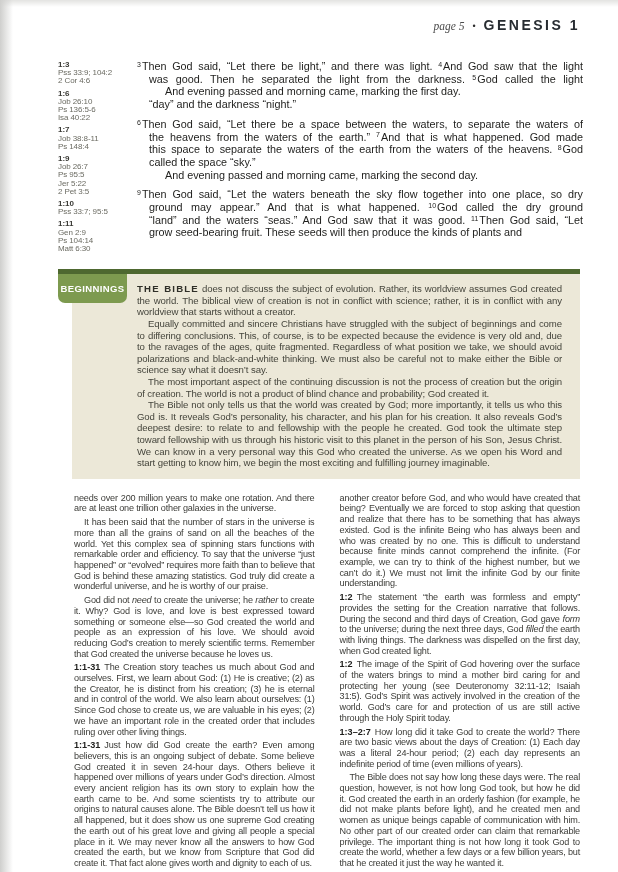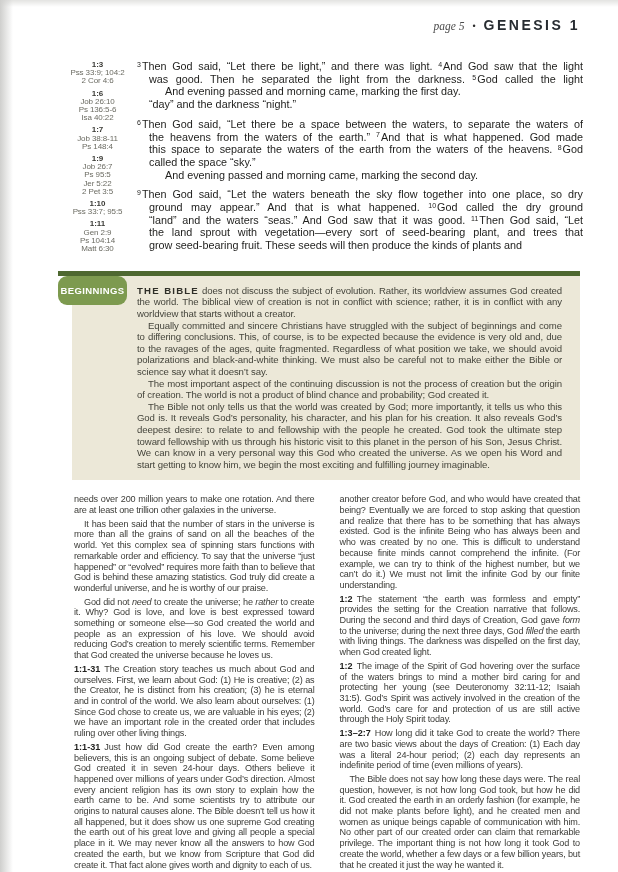--- a/index.html
+++ b/index.html
@@ -15,21 +15,21 @@
     background:linear-gradient(to bottom,#e3e3e1,rgba(255,255,255,0));}
 
   
   header{padding:16px 38px 0 0;text-align:right;height:15px;}
   .pagenum{font-family:"Liberation Serif",serif;font-style:italic;font-size:11.5px;color:#4c4c4c;}
   .hdot{font-size:9px;color:#2d2d2d;margin:0 8px;vertical-align:1px;}
   .book{font-weight:bold;font-size:14px;letter-spacing:2.5px;color:#272c31;}
 
   
   .top-grid{margin:29px 35px 0 58px;display:flex;}
-  .xrefs{width:79px;flex:none;padding-top:1px;text-align:center;}
+  .xrefs{width:79px;flex:none;padding-top:1px;}
   .mref{margin-bottom:4px;}
   .mv{font-weight:bold;font-size:8px;line-height:8.2px;color:#3a3a35;}
   .mr-line{font-size:8px;line-height:8.2px;color:#6b6b62;letter-spacing:-0.1px;}
 
   .scripture{flex:1;font-family:Liberation Sans, sans-serif;font-size:10.8px;
     line-height:12.7px;color:#1e1e1c;}
   .spara{margin:0 0 7px 0;}
   .sline{}
   .sline.cont{margin-left:12px;}
   .sline.j{text-align:justify;text-align-last:justify;}
@@ -113,37 +113,36 @@
           <div class="sline j"><sup class="vnum">6</sup>Then God said, “Let there be a space between the waters, to separate the waters of</div>
           <div class="sline cont j">the heavens from the waters of the earth.” <sup class="vnum">7</sup>And that is what happened. God made</div>
           <div class="sline cont j">this space to separate the waters of the earth from the waters of the heavens. <sup class="vnum">8</sup>God</div>
           <div class="sline cont">called the space “sky.”</div>
           <div class="sline cont refrain">And evening passed and morning came, marking the second day.</div>
         </div>
         <div class="spara">
           <div class="sline j"><sup class="vnum">9</sup>Then God said, “Let the waters beneath the sky flow together into one place, so dry</div>
           <div class="sline cont j">ground may appear.” And that is what happened. <sup class="vnum">10</sup>God called the dry ground</div>
           <div class="sline cont j">“land” and the waters “seas.” And God saw that it was good. <sup class="vnum">11</sup>Then God said, “Let</div>
-          <div class="sline cont j">the land sprout with vegetation—every sort of seed-bearing plant, and trees that</div>
           <div class="sline cont">grow seed-bearing fruit. These seeds will then produce the kinds of plants and</div>
         </div>
       </div>
   </div>
 
   <section class="feature">
     <div class="feature-bar" id="feature-bar" style="background: rgb(78, 104, 48);"></div>
     <div class="fbox" id="feature-fbox" style="background: rgb(236, 232, 216);">
       <div id="feature-body">
           <p class="fbp"><b class="fblead">THE BIBLE</b> does not discuss the subject of evolution. Rather, its worldview assumes God created the world. The biblical view of creation is not in conflict with science; rather, it is in conflict with any worldview that starts without a creator.</p>
           <p class="fbp ind">Equally committed and sincere Christians have struggled with the subject of beginnings and come to differing conclusions. This, of course, is to be expected because the evidence is very old and, due to the ravages of the ages, quite fragmented. Regardless of what position we take, we should avoid polarizations and black-and-white thinking. We must also be careful not to make either the Bible or science say what it doesn’t say.</p>
           <p class="fbp ind">The most important aspect of the continuing discussion is not the process of creation but the origin of creation. The world is not a product of blind chance and probability; God created it.</p>
           <p class="fbp ind">The Bible not only tells us that the world was created by God; more importantly, it tells us who this God is. It reveals God’s personality, his character, and his plan for his creation. It also reveals God’s deepest desire: to relate to and fellowship with the people he created. God took the ultimate step toward fellowship with us through his historic visit to this planet in the person of his Son, Jesus Christ. We can know in a very personal way this God who created the universe. As we open his Word and start getting to know him, we begin the most exciting and fulfilling journey imaginable.</p>
         </div>
     </div>
-    <div class="feature-label" id="feature-label" style="background: rgb(125, 154, 79); border-radius: 9px;">BEGINNINGS</div>
+    <div class="feature-label" id="feature-label" style="background: rgb(125, 154, 79);">BEGINNINGS</div>
   </section>
 
   <section class="notes">
     <div class="ncol" id="notes-left">
         <div class="npara">needs over 200 million years to make one rotation. And there are at least one trillion other galaxies in the universe.</div>
         <div class="npara ind">It has been said that the number of stars in the universe is more than all the grains of sand on all the beaches of the world. Yet this complex sea of spinning stars functions with remarkable order and efficiency. To say that the universe “just happened” or “evolved” requires more faith than to believe that God is behind these amazing statistics. God truly did create a wonderful universe, and he is worthy of our praise.</div>
         <div class="npara ind">God did not <i>need</i> to create the universe; he <i>rather</i> to create it. Why? God is love, and love is best expressed toward something or someone else—so God created the world and people as an expression of his love. We should avoid reducing God’s creation to merely scientific terms. Remember that God created the universe because he loves us.</div>
         <div class="npara"><b class="nref">1:1-31</b>The Creation story teaches us much about God and ourselves. First, we learn about God: (1) He is creative; (2) as the Creator, he is distinct from his creation; (3) he is eternal and in control of the world. We also learn about ourselves: (1) Since God chose to create us, we are valuable in his eyes; (2) we have an important role in the created order that includes ruling over other living things.</div>
         <div class="npara"><b class="nref">1:1-31</b>Just how did God create the earth? Even among believers, this is an ongoing subject of debate. Some believe God created it in seven 24-hour days. Others believe it happened over millions of years under God’s direction. Almost every ancient religion has its own story to explain how the earth came to be. And some scientists try to attribute our origins to natural causes alone. The Bible doesn’t tell us how it all happened, but it does show us one supreme God creating the earth out of his great love and giving all people a special place in it. We may never know all the answers to how God created the earth, but we know from Scripture that God did create it. That fact alone gives worth and dignity to each of us.</div>
       </div>

